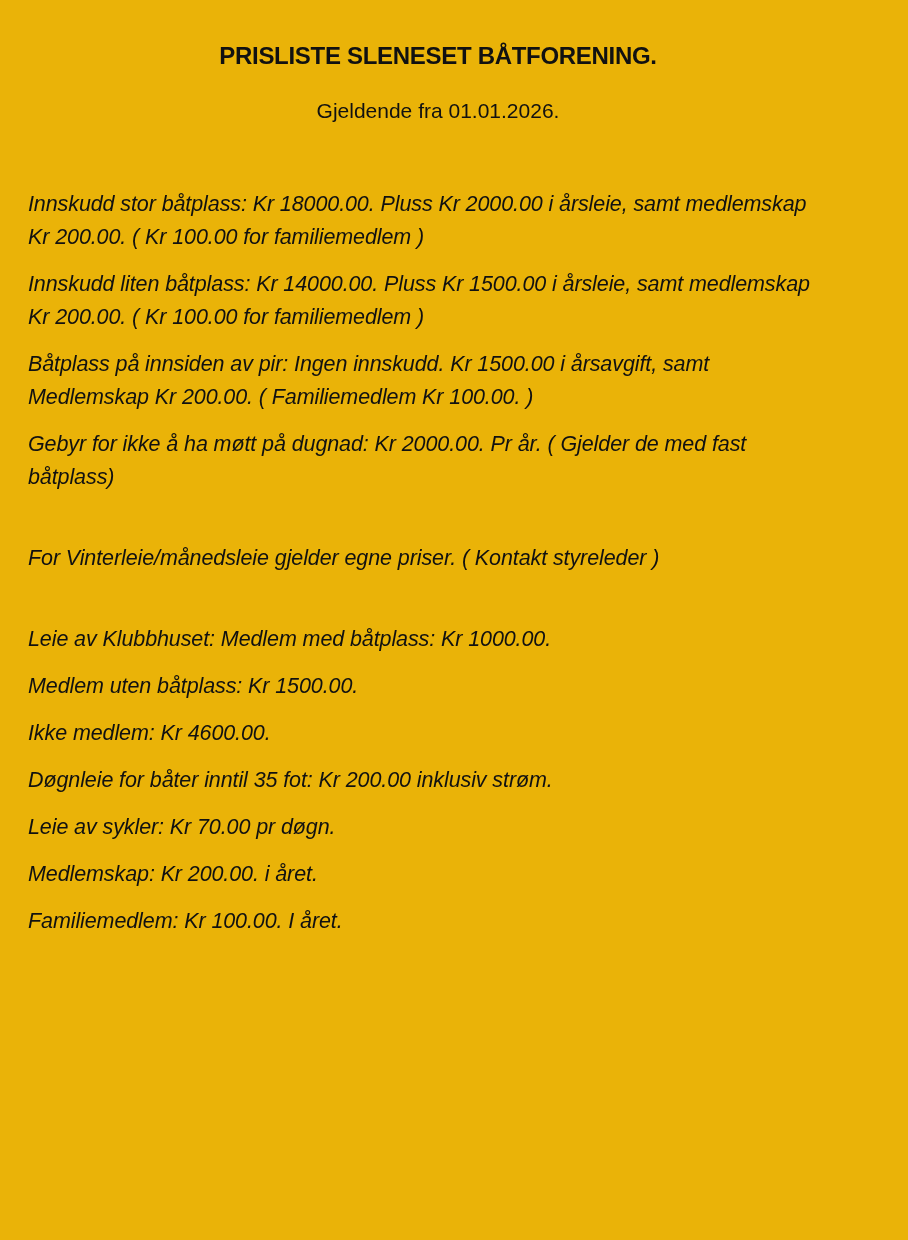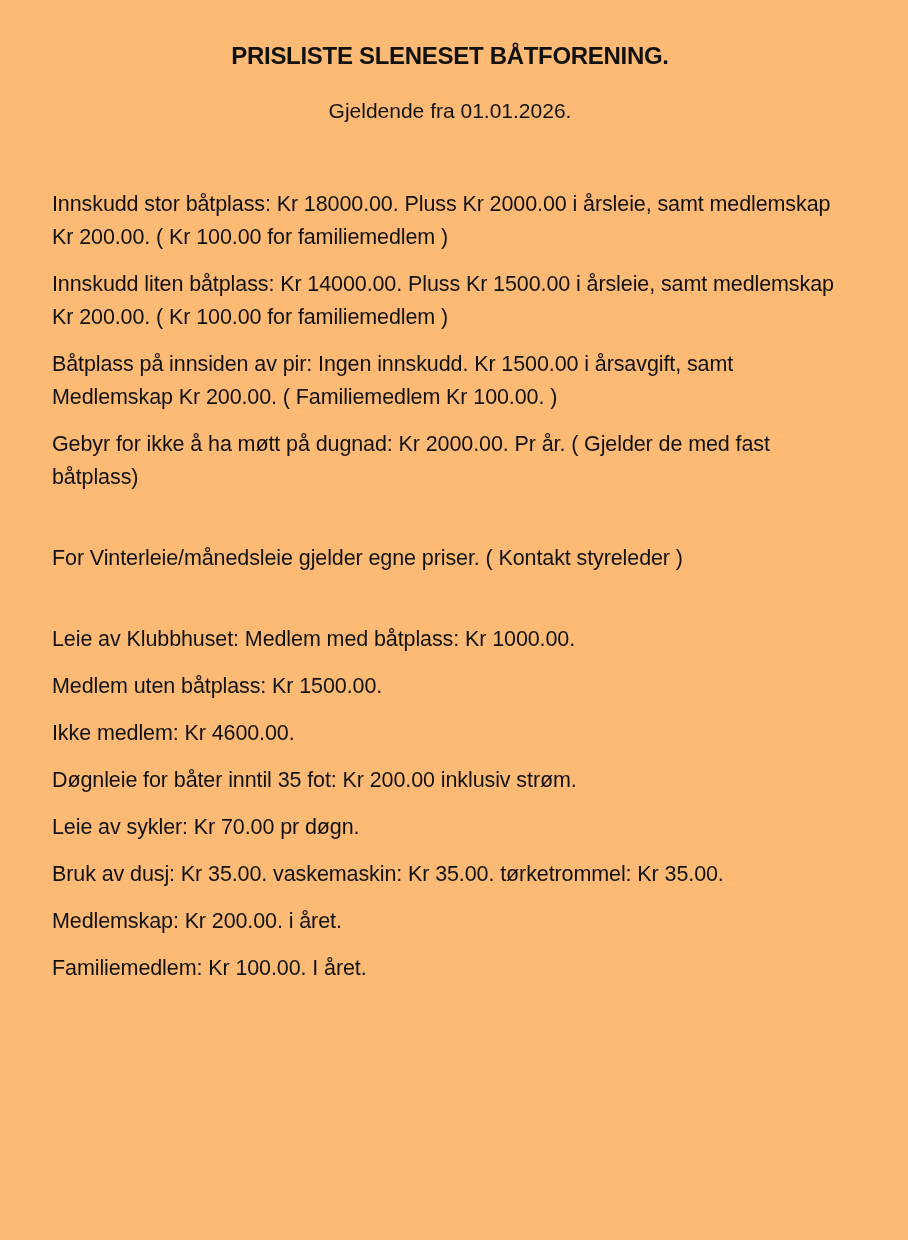--- a/index.html
+++ b/index.html
@@ -11,42 +11,43 @@
     body {
       width: 908px;
       height: 1240px;
       font-family: "Liberation Sans", sans-serif;
       color: #111111;
       overflow: hidden;
     }
     .page {
       width: 908px;
       height: 1240px;
-      background: #fdba74;
-      padding: 40px 60px 0 52px;
+      background: #eab308;
+      padding: 40px 60px 0 28px;
     }
     .title {
       margin: 0;
       font-size: 24px;
       line-height: 32px;
       font-weight: 700;
       text-align: center;
       letter-spacing: -0.3px;
       color: #111111;
     }
     .subtitle {
       margin: 24px 0 16px 0;
       font-size: 21px;
       line-height: 30px;
       text-align: center;
       color: #111111;
     }
     .body-block {
       margin-top: 62px;
       max-width: 788px;
+      font-style: italic;
     }
     .para {
       margin: 0 0 14px 0;
       font-size: 21.5px;
       line-height: 33px;
       letter-spacing: -0.1px;
       color: #111111;
       white-space: pre-wrap;
     }
     .gap-before {
@@ -65,17 +66,16 @@
     <p class="para">Innskudd stor båtplass: Kr 18000.00. Pluss Kr 2000.00 i årsleie, samt medlemskap Kr 200.00. ( Kr 100.00 for familiemedlem )</p>
     <p class="para">Innskudd liten båtplass: Kr 14000.00. Pluss Kr 1500.00 i årsleie, samt medlemskap  Kr 200.00. ( Kr 100.00 for familiemedlem )</p>
     <p class="para">Båtplass på innsiden av pir: Ingen innskudd. Kr 1500.00 i årsavgift, samt Medlemskap Kr 200.00. ( Familiemedlem Kr 100.00. )</p>
     <p class="para">Gebyr for ikke å ha møtt på dugnad: Kr 2000.00. Pr år. ( Gjelder de med fast båtplass)</p>
     <p class="para gap-before">For Vinterleie/månedsleie gjelder egne priser. ( Kontakt styreleder )</p>
     <p class="para gap-before">Leie av Klubbhuset: Medlem med båtplass: Kr 1000.00.</p>
     <p class="para">Medlem uten båtplass: Kr 1500.00.</p>
     <p class="para">Ikke medlem: Kr 4600.00.</p>
     <p class="para">Døgnleie for båter inntil 35 fot: Kr 200.00 inklusiv strøm.</p>
     <p class="para">Leie av sykler: Kr 70.00 pr døgn.</p>
-    <p class="para">Bruk av dusj: Kr 35.00. vaskemaskin: Kr 35.00. tørketrommel: Kr 35.00.</p>
     <p class="para">Medlemskap: Kr 200.00. i året.</p>
     <p class="para">Familiemedlem: Kr 100.00. I året.</p>
   </div>
 </div>
 
 </body></html>

